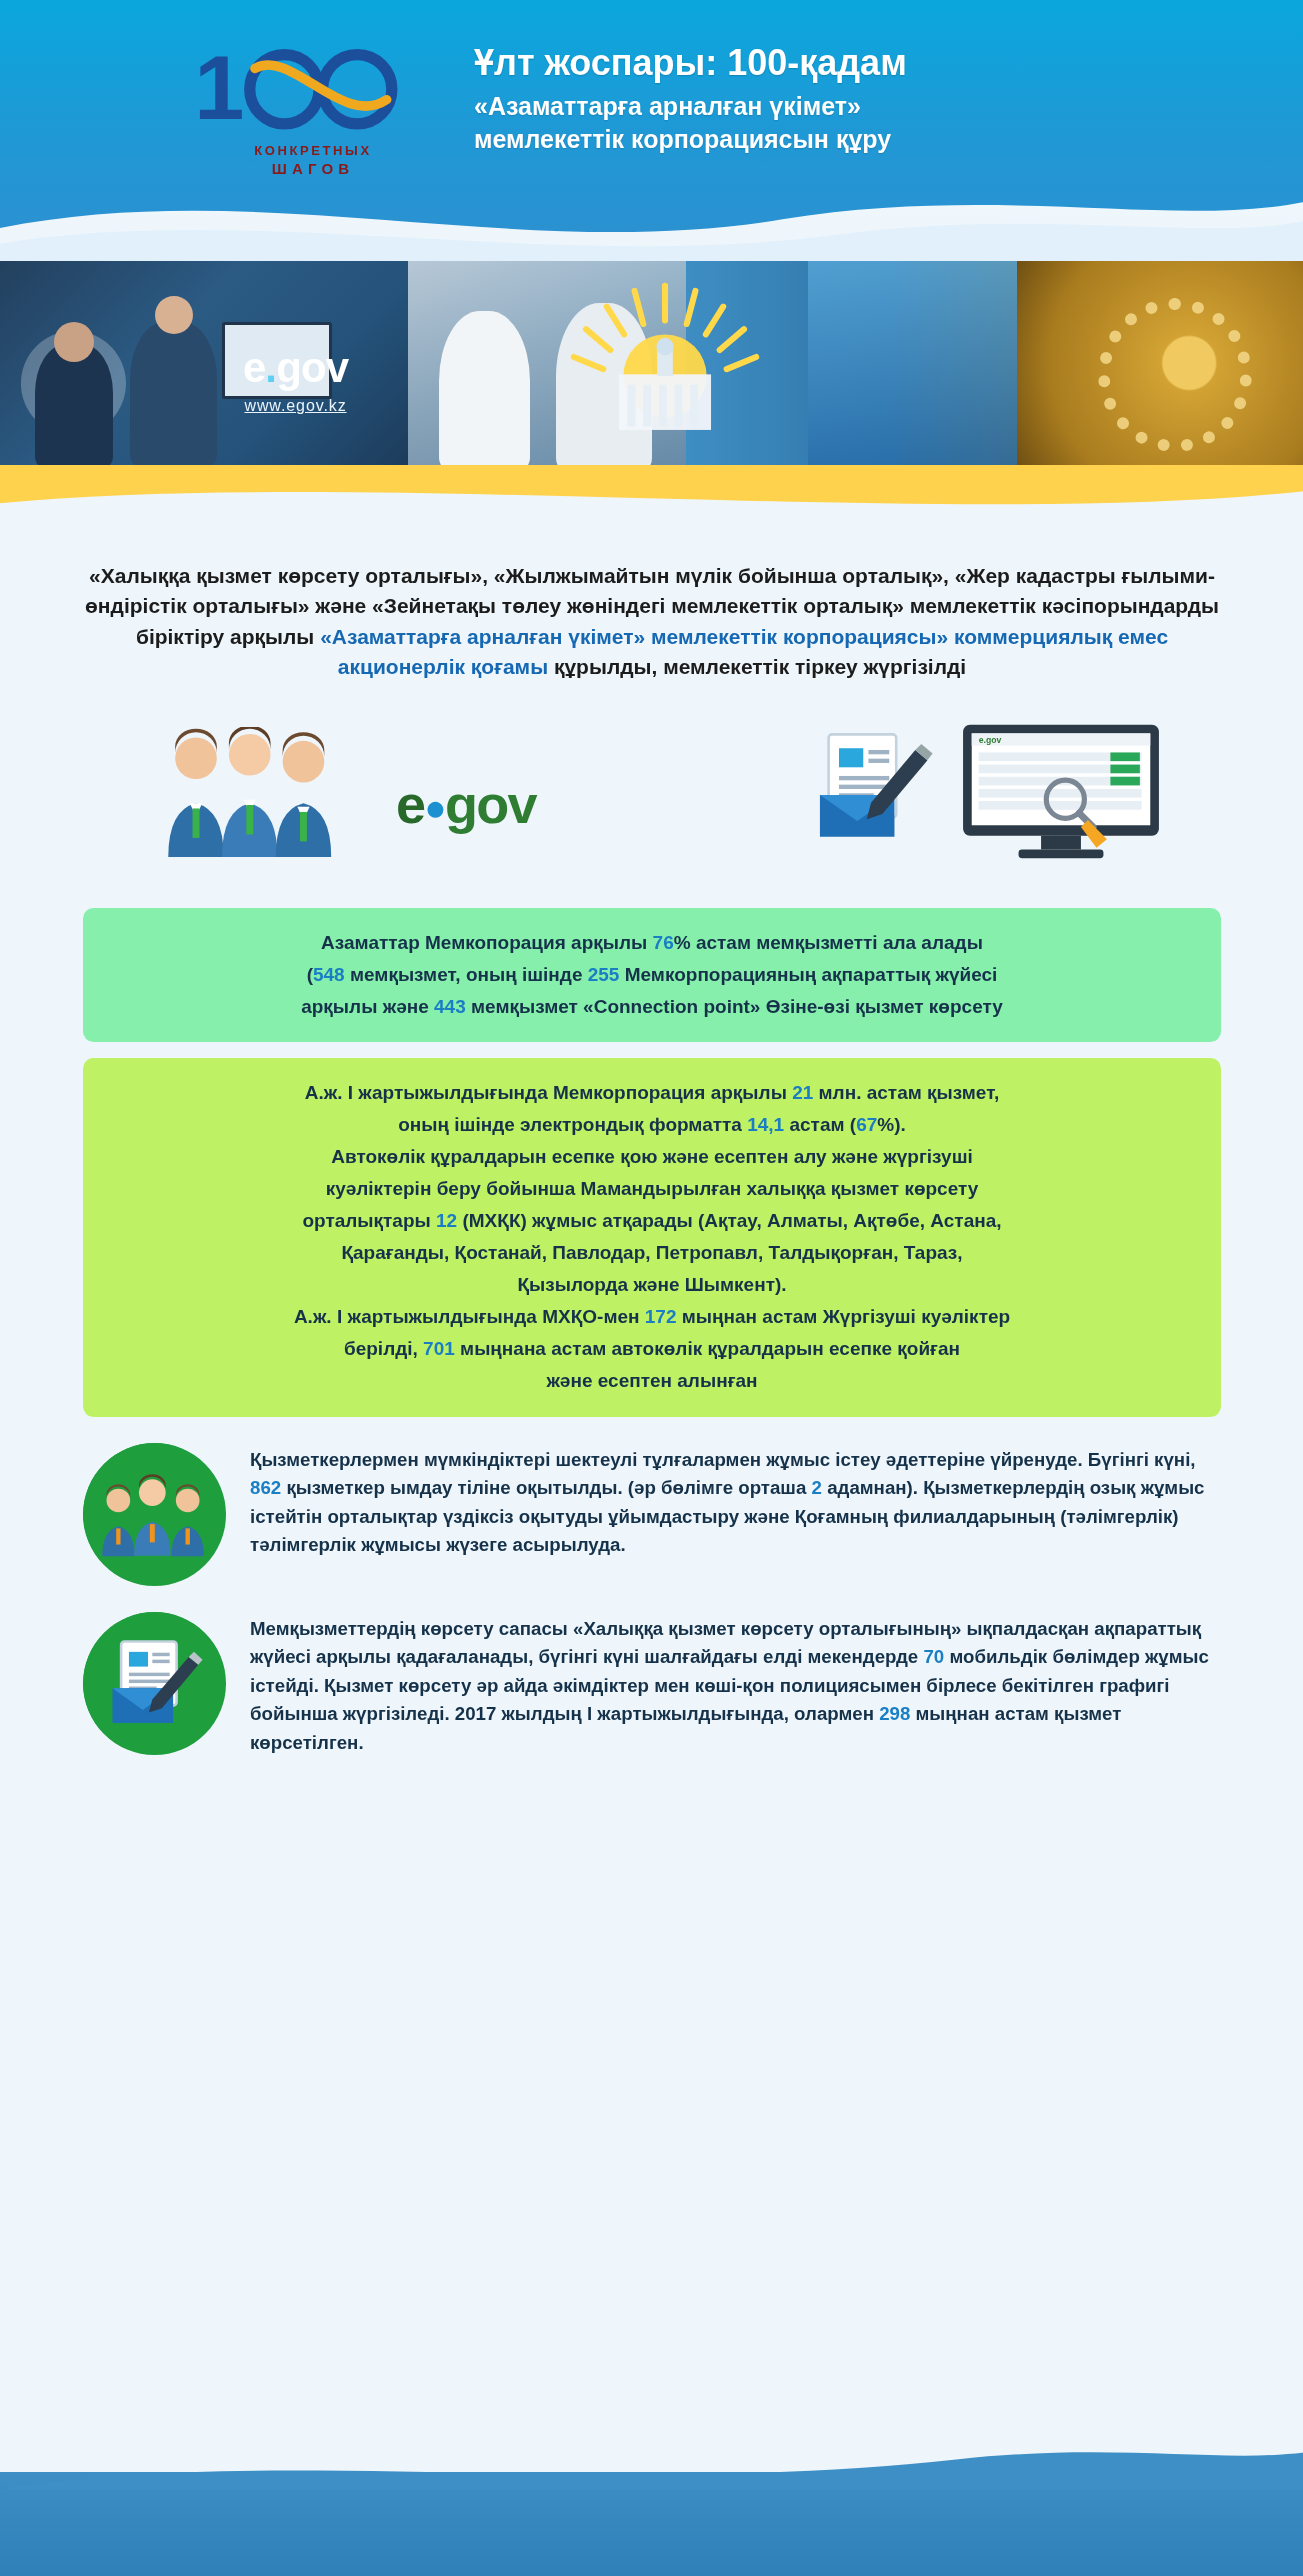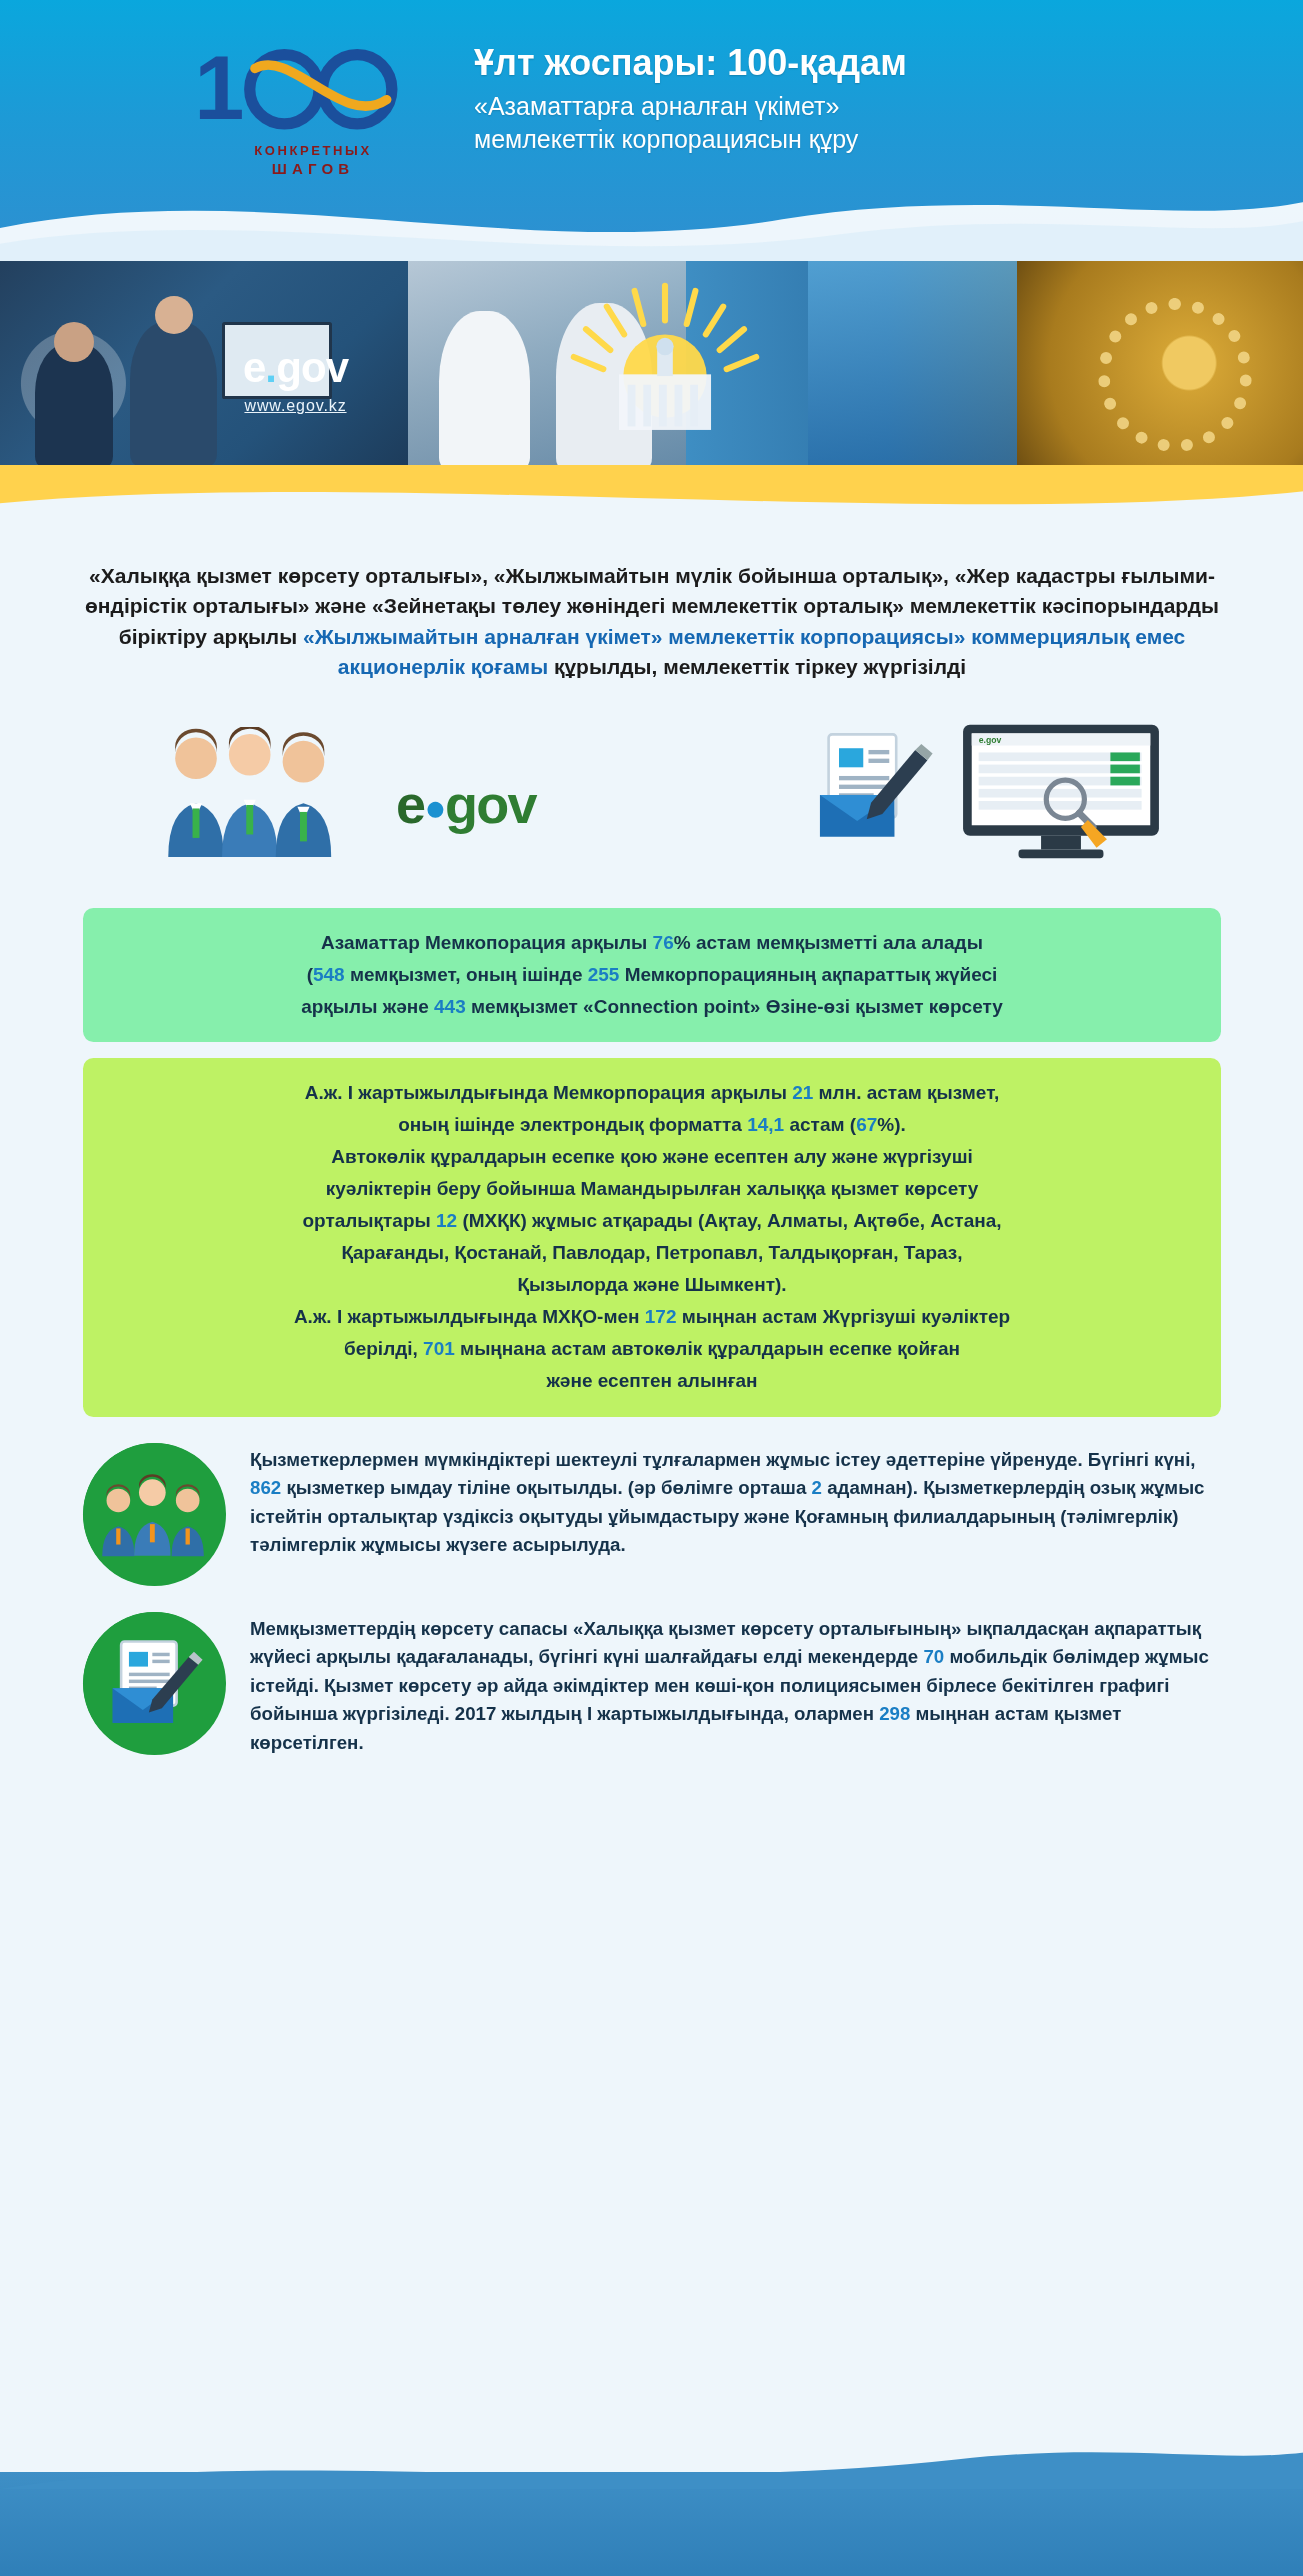--- a/index.html
+++ b/index.html
@@ -39,21 +39,21 @@
   .logo-sub1{margin-top:0;}
   .logo-sub2{font-size:15px;letter-spacing:5.2px;margin-top:1.7px;}
   .head-text{
     position:absolute;left:474px;top:42px;width:765px;color:#ffffff;
   }
   .head-title{
     font-size:36px;font-weight:bold;line-height:1.15;margin:0 0 7px 0;
     text-shadow:0 0.9px 1.7px rgba(0,0,0,.18);
   }
   .head-sub{
-    font-size:25px;font-weight:normal;line-height:1.32;margin:0;
+    font-size:25px;font-weight:bold;line-height:1.32;margin:0;
     text-shadow:0 0.9px 1.7px rgba(0,0,0,.15);
   }
 
   
   .band{
     position:relative;height:204px;width:100%;
     background:linear-gradient(90deg,#1b3a5c 0%,#20496e 18%,#2f6fa0 36%,#3f8fc4 52%,#2f74a8 68%,#7a5a1c 84%,#caa23a 100%);
     overflow:hidden;
   }
   .band .left-photo{
@@ -237,21 +237,21 @@
   <div class="yellowbar">
     <svg class="curve" viewBox="0 0 1500 70" preserveAspectRatio="none">
       <path d="M0,0 L1500,0 L1500,34 C1100,78 420,8 0,52 Z" fill="#ffd24d"></path>
       <path d="M0,44 C420,4 1100,74 1500,30 L1500,70 L0,70 Z" fill="#eef6fb"></path>
     </svg>
   </div>
 
   <div class="content">
 
     <div class="intro">
-      <span>«Халыққа қызмет көрсету орталығы», «Жылжымайтын мүлік бойынша орталық», «Жер кадастры ғылыми-өндірістік орталығы» және «Зейнетақы төлеу жөніндегі мемлекеттік орталық» мемлекеттік кәсіпорындарды біріктіру арқылы </span><span class="blue">«Жылжымайтын арналған үкімет» мемлекеттік корпорациясы» коммерциялық емес акционерлік қоғамы</span><span> құрылды, мемлекеттік тіркеу жүргізілді</span>
+      <span>«Халыққа қызмет көрсету орталығы», «Жылжымайтын мүлік бойынша орталық», «Жер кадастры ғылыми-өндірістік орталығы» және «Зейнетақы төлеу жөніндегі мемлекеттік орталық» мемлекеттік кәсіпорындарды біріктіру арқылы </span><span class="blue">«Азаматтарға арналған үкімет» мемлекеттік корпорациясы» коммерциялық емес акционерлік қоғамы</span><span> құрылды, мемлекеттік тіркеу жүргізілді</span>
     </div>
 
     <div class="iconrow">
 
       <svg class="people" width="200" height="130" viewBox="0 0 230 150">
         <g>
           <circle cx="40" cy="36" r="24" fill="#f0c39a"></circle>
           <path d="M16 30 a24 24 0 0 1 48 0 l0 -8 a24 20 0 0 0 -48 0 z" fill="#6b4a2f"></path>
           <path d="M8 150 q0 -54 32 -62 q32 8 32 62 z" fill="#2f6fa8"></path>
           <path d="M33 88 l7 16 l7 -16 z" fill="#ffffff"></path>

